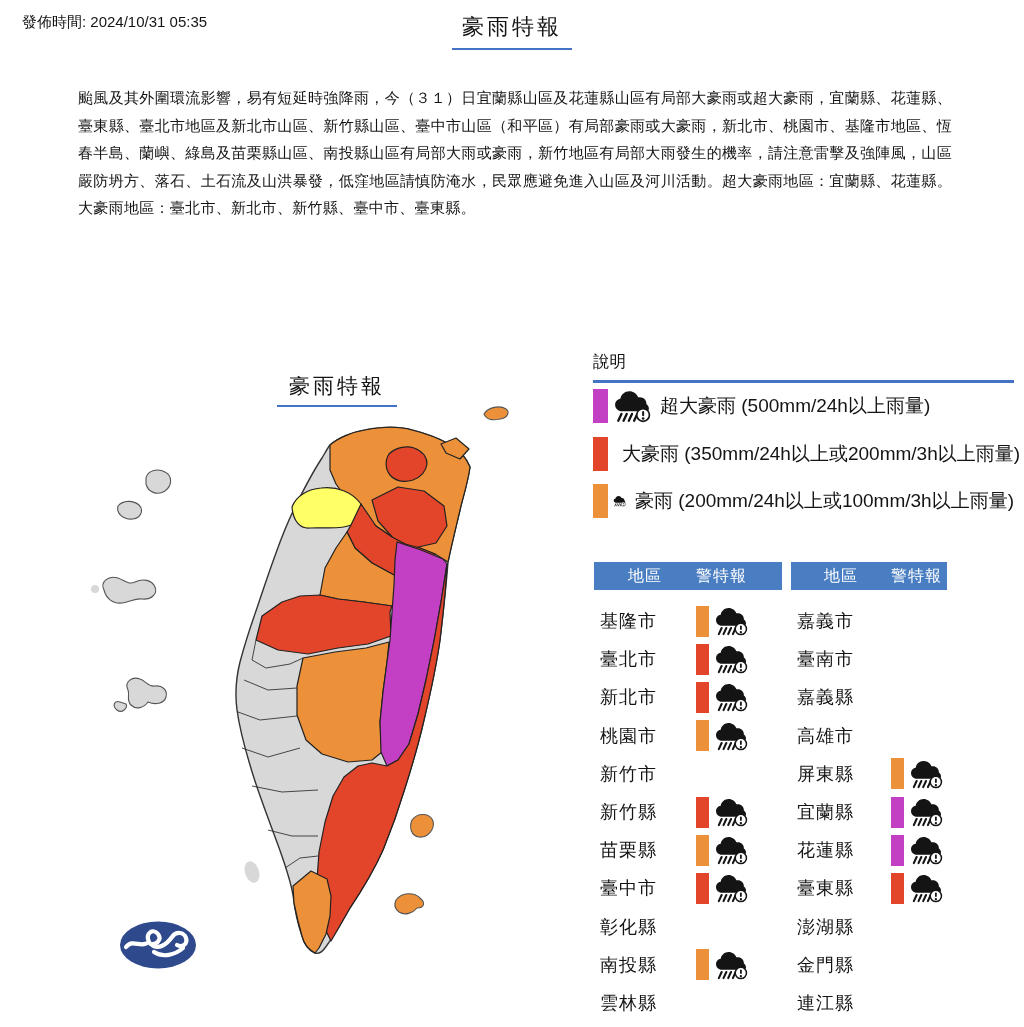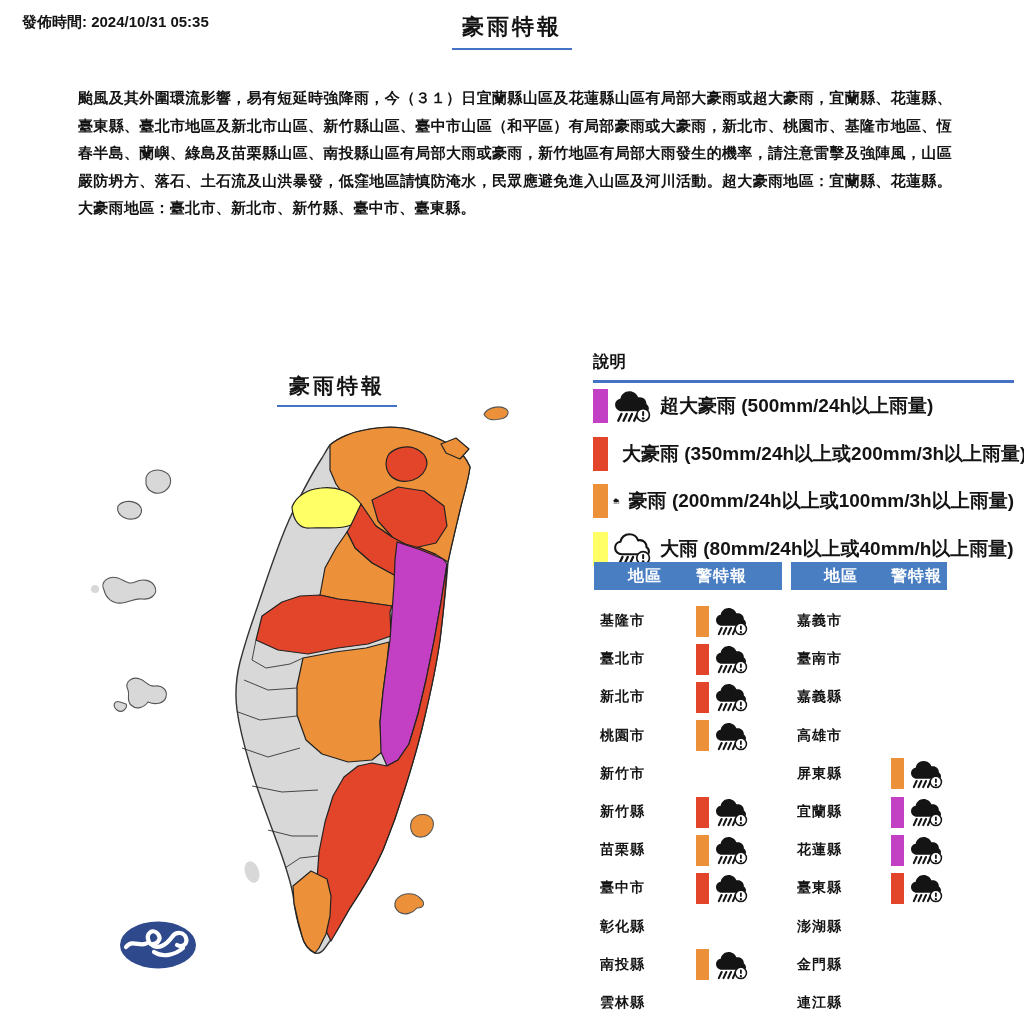--- a/index.html
+++ b/index.html
@@ -1,18 +1,18 @@
 <!DOCTYPE html>
 <html style="--purple: #C33FC3; --red: #E2452A; --orange: #EC9139; --yellow: #FFFF66; --gray: #D8D8D8; --header-blue: #4A7EC2; --underline-blue: #4472C4; --logo-blue: #2F4A8C; --ink: #141414;"><head>
 <meta charset="utf-8">
 <style>
   html,body{margin:0;padding:0;background:#fff;}
   body{width:1024px;height:1027px;position:relative;overflow:hidden;
        font-family:"Liberation Sans",sans-serif;color:var(--ink,#111);}
-  .page{position:absolute;inset:0;font-weight:bold;}
+  .page{position:absolute;inset:0;}
 
   #published{position:absolute;left:22px;top:13px;font-size:15px;}
   #page-title{position:absolute;left:50%;top:12px;transform:translateX(-50%);
               font-size:22px;letter-spacing:3px;padding:0 10px 6px;
               border-bottom:2px solid var(--underline-blue);}
   #bulletin{position:absolute;left:78px;top:84px;width:874px;font-size:15px;
             line-height:27.5px;text-align:justify;letter-spacing:.3px;}
 
   #map-title{position:absolute;left:277px;top:372px;font-size:21px;letter-spacing:3px;
              padding:0 12px 5px;border-bottom:2px solid var(--underline-blue);}
@@ -36,21 +36,21 @@
   #table-right{left:791px;width:156px;}
   .thead{height:28px;background:var(--header-blue);color:#fff;font-size:16px;
          display:flex;align-items:center;letter-spacing:1px;}
   #table-left .thead .h1{flex:0 0 102px;text-align:center;}
   #table-right .thead .h1{flex:0 0 100px;text-align:center;}
   .thead .h2{flex:1;text-align:left;}
   .tbody{margin-top:12px;}
   .trow{height:38.2px;display:flex;align-items:center;}
   #table-left .tname{flex:0 0 102px;}
   #table-right .tname{flex:0 0 100px;}
-  .tname{font-size:14px;padding-left:6px;box-sizing:border-box;letter-spacing:1px;}
+  .tname{font-size:18px;padding-left:6px;box-sizing:border-box;letter-spacing:1px;}
   .talert{display:flex;align-items:center;}
   .talert .chip{width:13px;height:31px;}
   .talert .sicon{width:34px;height:30px;margin-left:5px;color:#141414;}
   .hiddenassets{position:absolute;width:0;height:0;overflow:hidden;}
 </style>
 </head>
 <body>
 
 <svg class="hiddenassets" aria-hidden="true">
   <defs>
@@ -164,27 +164,20 @@
   </div>
 
   <div class="legend-item">
     <span class="chip" style="background: rgb(236, 145, 57);"></span>
     <svg class="sicon" viewBox="0 0 36 32">
             <use href="#icon-storm-filled"></use>
           </svg>
     <span class="llabel">豪雨 (200mm/24h以上或100mm/3h以上雨量)</span>
   </div>
 
-  <div class="legend-item">
-    <span class="chip" style="background: rgb(255, 255, 102);"></span>
-    <svg class="sicon" viewBox="0 0 36 32">
-            <use href="#icon-storm-outline"></use>
-          </svg>
-    <span class="llabel">大雨 (80mm/24h以上或40mm/h以上雨量)</span>
-  </div>
 </div>
   </div>
 
   <div class="atable" id="table-left">
     <div class="thead">
       <span class="h1">地區</span>
       <span class="h2">警特報</span>
     </div>
     <div class="tbody">
   <div class="trow">

